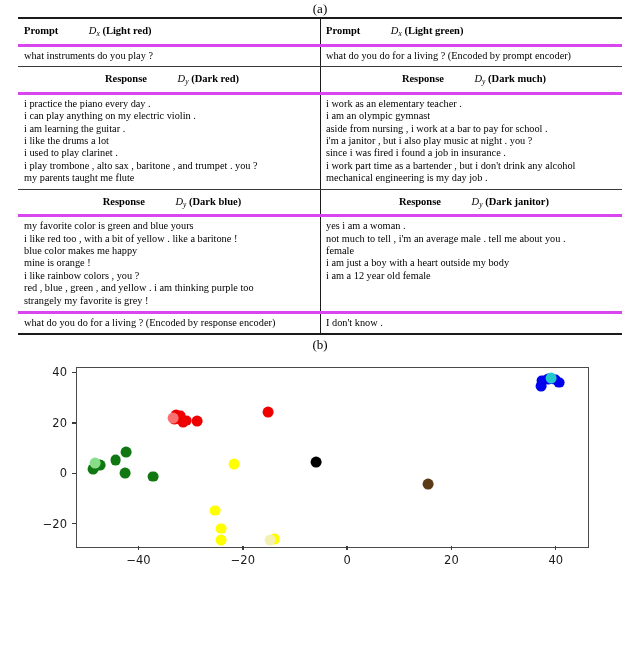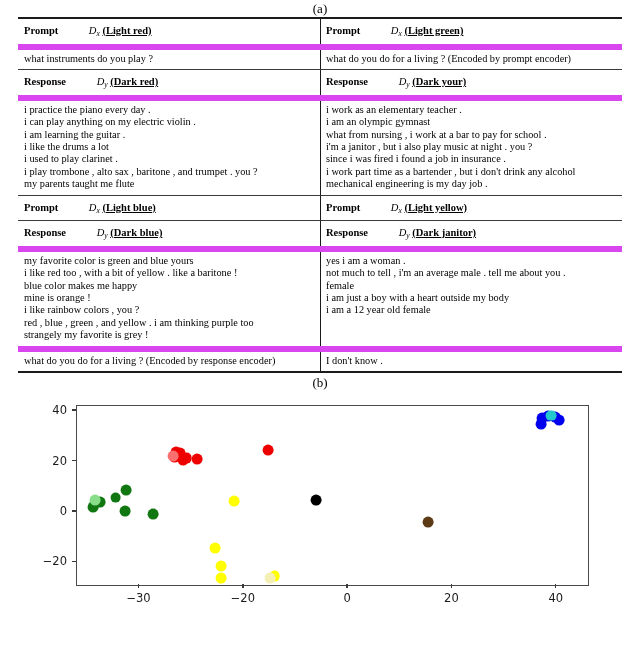--- a/index.html
+++ b/index.html
@@ -31,22 +31,22 @@
   }
   table.figtable td {
     vertical-align: top;
     padding: 0;
   }
   .col-left  { width: 302px; padding-right: 7px; }
   .col-right { width: 302px; padding-left: 10px; }
 
   .rule-thick-top   { border-top: 2.2px solid #1a1a1a; }
   .rule-thick-bot   { border-bottom: 2.2px solid #1a1a1a; }
-  .rule-mid         { border-top: 1.6px solid #3a3a3a; }
-  .rule-thin        { border-top: 6px solid #d946ef; }
+  .rule-mid         { border-top: 1.6px solid #3a3a3a; text-align: center; }
+  .rule-thin        { border-top: 3px solid #d946ef; }
 
   
   .hdr {
     font-size: 10.5px;
     line-height: 15px;
     font-weight: bold;
     white-space: nowrap;
     padding: 4px 0 3px 6px;
   }
   .hdr .nm { font-weight: bold; }
@@ -54,21 +54,21 @@
     font-weight: normal;
     font-style: italic;
     font-family: "Liberation Serif", serif;
     margin-left: 28px;
   }
   .hdr .sub .sb {
     font-size: 7.5px;
     vertical-align: -0.22em;
     font-style: italic;
   }
-  .hdr .paren { font-weight: bold; text-decoration: underline; }
+  .hdr .paren { font-weight: bold; }
 
   .body-lines {
     font-size: 10.3px;
     line-height: 12.4px;
     padding: 3px 0 4px 6px;
   }
   .body-lines div { white-space: nowrap; }
 
   
   .sepcell {
@@ -150,21 +150,21 @@
             </td>
           </tr>
           <tr>
             <td class="col-left rule-mid">
               <div class="hdr"><span class="nm">Response</span> <span class="sub"><span>D</span><span class="sb">y</span></span> <span class="paren">(Dark red)</span></div>
             </td>
             <td class="sepcell rule-mid">
               <span class="vsep"></span>
             </td>
             <td class="col-right rule-mid">
-              <div class="hdr"><span class="nm">Response</span> <span class="sub"><span>D</span><span class="sb">y</span></span> <span class="paren">(Dark your)</span></div>
+              <div class="hdr"><span class="nm">Response</span> <span class="sub"><span>D</span><span class="sb">y</span></span> <span class="paren">(Dark much)</span></div>
             </td>
           </tr>
           <tr>
             <td class="col-left rule-thin ">
               <div class="body-lines">
                 <div>i practice the piano every day .</div>
                 <div>i can play anything on my electric violin .</div>
                 <div>i am learning the guitar .</div>
                 <div>i like the drums a lot</div>
                 <div>i used to play clarinet .</div>
@@ -172,37 +172,26 @@
                 <div>my parents taught me flute</div>
               </div>
             </td>
             <td class="sepcell rule-thin ">
               <span class="vsep"></span>
             </td>
             <td class="col-right rule-thin ">
               <div class="body-lines">
                 <div>i work as an elementary teacher .</div>
                 <div>i am an olympic gymnast</div>
-                <div>what from nursing , i work at a bar to pay for school .</div>
+                <div>aside from nursing , i work at a bar to pay for school .</div>
                 <div>i'm a janitor , but i also play music at night . you ?</div>
                 <div>since i was fired i found a job in insurance .</div>
                 <div>i work part time as a bartender , but i don't drink any alcohol</div>
                 <div>mechanical engineering is my day job .</div>
               </div>
-            </td>
-          </tr>
-          <tr>
-            <td class="col-left rule-mid">
-              <div class="hdr"><span class="nm">Prompt</span> <span class="sub"><span>D</span><span class="sb">x</span></span> <span class="paren">(Light blue)</span></div>
-            </td>
-            <td class="sepcell rule-mid">
-              <span class="vsep"></span>
-            </td>
-            <td class="col-right rule-mid">
-              <div class="hdr"><span class="nm">Prompt</span> <span class="sub"><span>D</span><span class="sb">x</span></span> <span class="paren">(Light yellow)</span></div>
             </td>
           </tr>
           <tr>
             <td class="col-left rule-mid">
               <div class="hdr"><span class="nm">Response</span> <span class="sub"><span>D</span><span class="sb">y</span></span> <span class="paren">(Dark blue)</span></div>
             </td>
             <td class="sepcell rule-mid">
               <span class="vsep"></span>
             </td>
             <td class="col-right rule-mid">
@@ -290,21 +279,21 @@
       </div>
   <div class="tick" style="left: 72px; top: 167.61px; width: 4px; height: 1.4px;"></div>
       <div class="ticklab ytl" style="left: 20px; width: 47px; top: 168.31px;">−20</div>
       <div class="tick" style="left: 72px; top: 117.187px; width: 4px; height: 1.4px;"></div>
       <div class="ticklab ytl" style="left: 20px; width: 47px; top: 117.887px;">0</div>
       <div class="tick" style="left: 72px; top: 66.7648px; width: 4px; height: 1.4px;"></div>
       <div class="ticklab ytl" style="left: 20px; width: 47px; top: 67.4648px;">20</div>
       <div class="tick" style="left: 72px; top: 16.3423px; width: 4px; height: 1.4px;"></div>
       <div class="ticklab ytl" style="left: 20px; width: 47px; top: 17.0423px;">40</div>
       <div class="tick" style="top: 191px; left: 137.871px; width: 1.4px; height: 4px;"></div>
-      <div class="ticklab xtl" style="left: 138.571px; top: 198px;">−30</div>
+      <div class="ticklab xtl" style="left: 138.571px; top: 198px;">−40</div>
       <div class="tick" style="top: 191px; left: 242.157px; width: 1.4px; height: 4px;"></div>
       <div class="ticklab xtl" style="left: 242.857px; top: 198px;">−20</div>
       <div class="tick" style="top: 191px; left: 346.443px; width: 1.4px; height: 4px;"></div>
       <div class="ticklab xtl" style="left: 347.143px; top: 198px;">0</div>
       <div class="tick" style="top: 191px; left: 450.729px; width: 1.4px; height: 4px;"></div>
       <div class="ticklab xtl" style="left: 451.429px; top: 198px;">20</div>
       <div class="tick" style="top: 191px; left: 555.014px; width: 1.4px; height: 4px;"></div>
       <div class="ticklab xtl" style="left: 555.714px; top: 198px;">40</div>
     </div>
 

